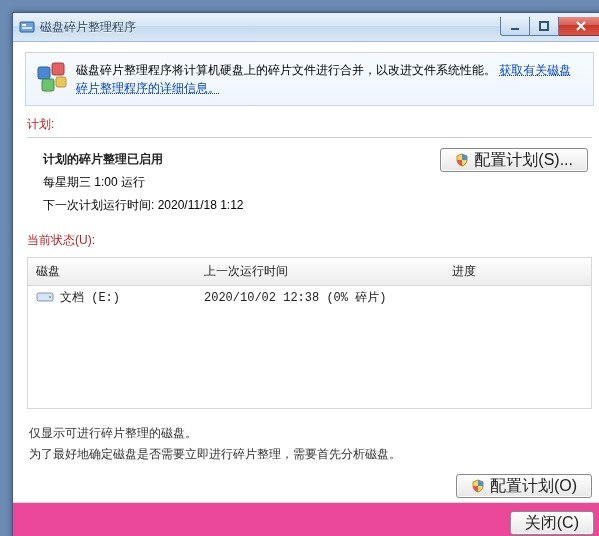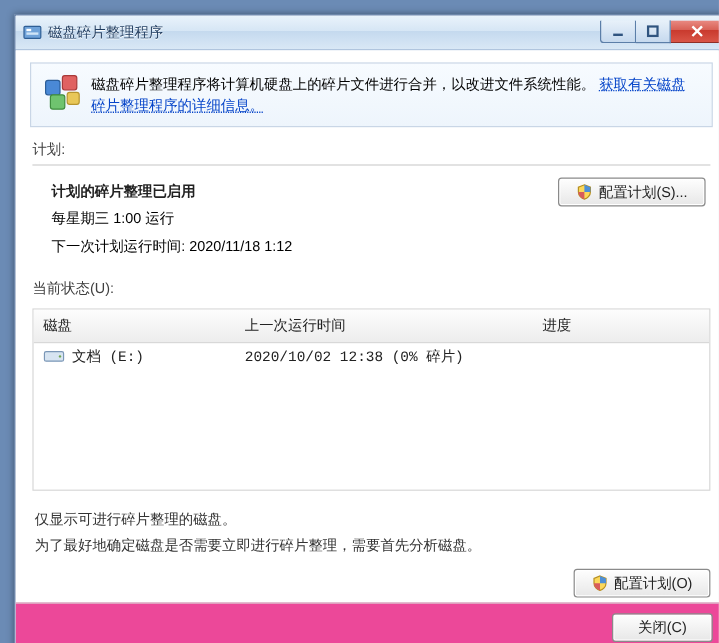--- a/index.html
+++ b/index.html
@@ -94,21 +94,21 @@
   }
   .banner a {
     color: #0645c9;
     text-decoration: underline dotted;
     border-bottom: none;
   }
   .section {
     padding: 4px 14px;
   }
   .section-label {
-    color: #404040;
+    color: #b91c1c;
     margin-bottom: 4px;
   }
   .plan-box {
     border-top: 1px solid #d0d0d0;
     padding: 10px 4px 8px;
     display: flex;
     align-items: flex-start;
   }
   .plan-left {
     flex: 1;
@@ -126,21 +126,21 @@
     border: 1px solid #8a8a8a;
     border-radius: 3px;
     background: linear-gradient(to bottom, #fefefe, #e7e7e7);
     display: inline-flex;
     align-items: center;
     justify-content: center;
     gap: 5px;
     color: #222;
     cursor: default;
     box-shadow: inset 0 0 0 1px #fff;
-    font-size: 12px;
+    font-size: 16px;
   }
   .btn .shield {
     width: 14px;
     height: 14px;
     display: inline-flex;
   }
   .status-block {
     padding: 0 14px;
     font-family: Liberation Mono, monospace;
   }

